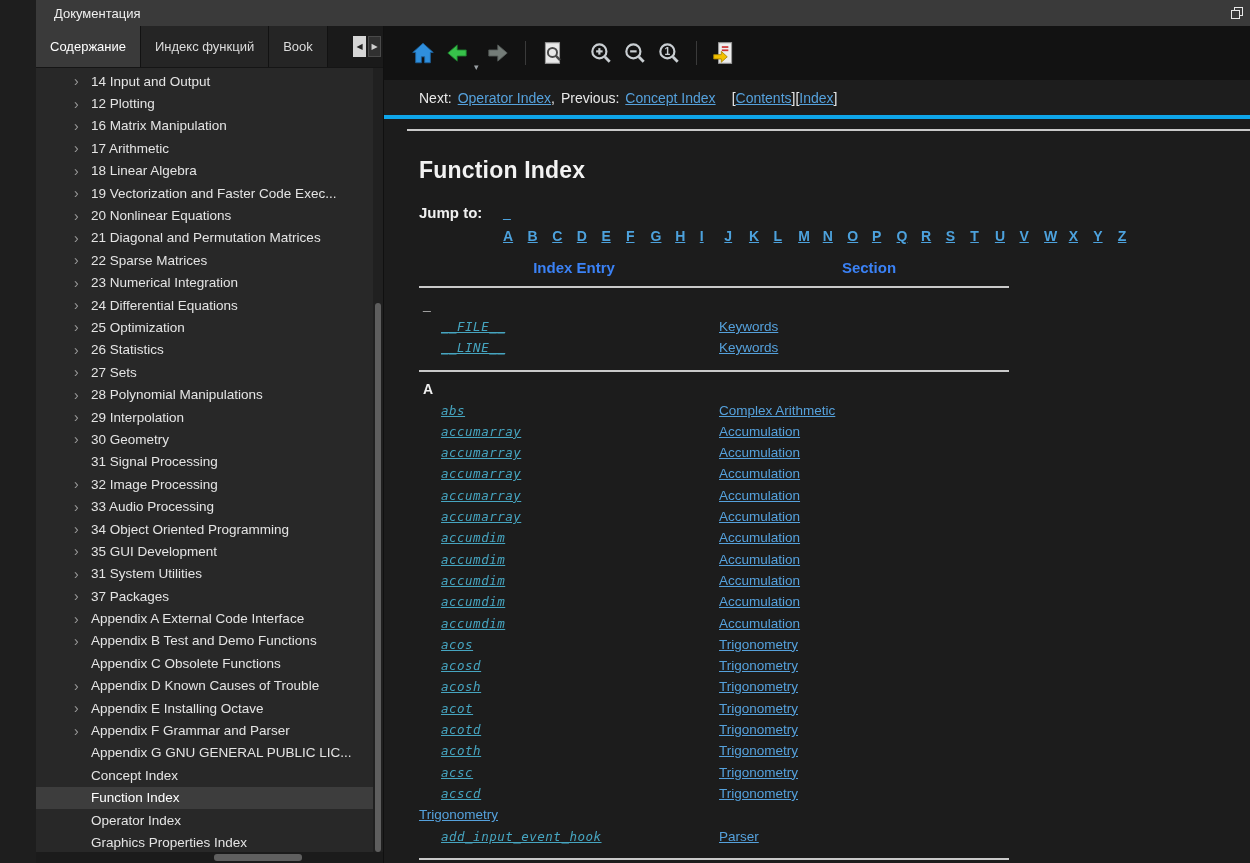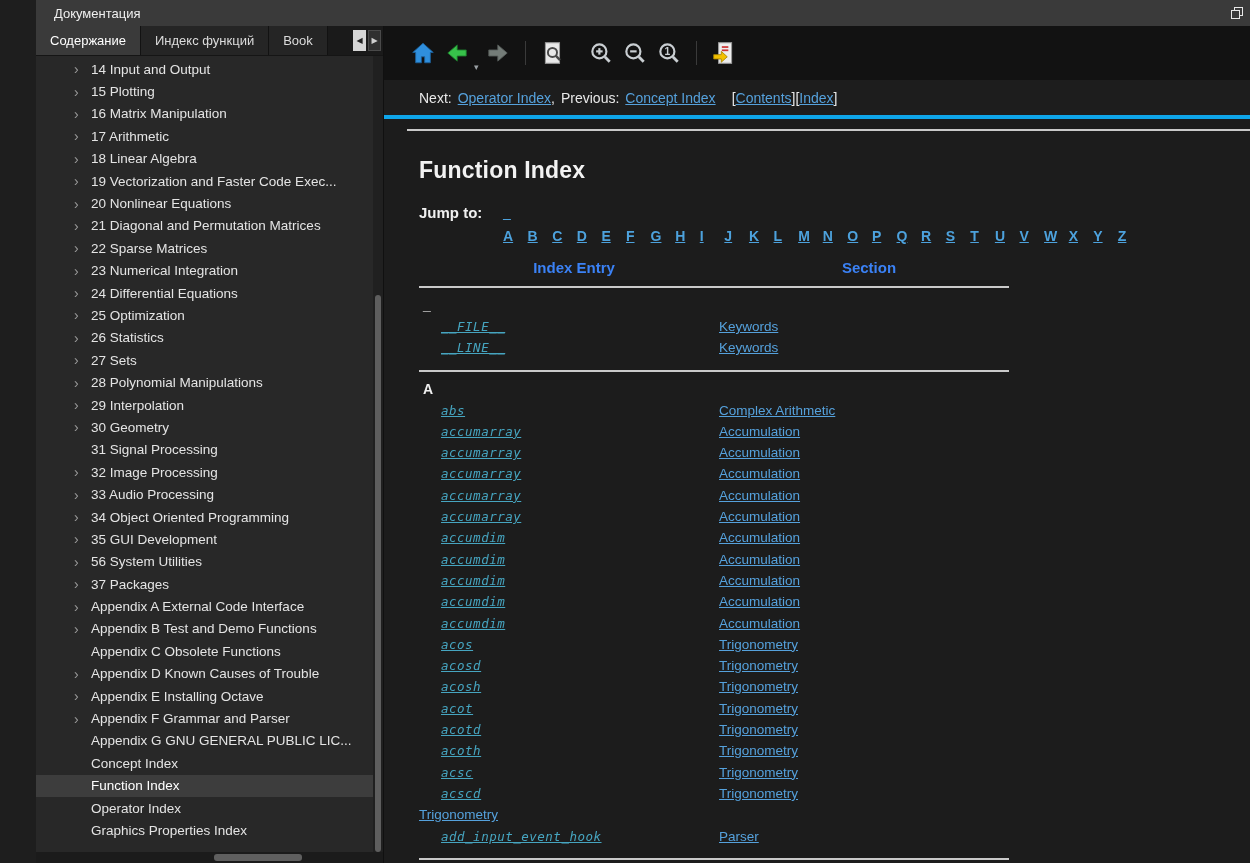--- a/index.html
+++ b/index.html
@@ -14,21 +14,21 @@
   .tb-btns { display:flex; align-items:center; margin-right:4px; }
   .tb-btn { width:30px; height:24px; display:flex; align-items:center; justify-content:center;
             color:#e8e8e8; font-size:13px; cursor:default; }
 
   
   .bodyrow { flex:1; display:flex; min-height:0; }
 
   
   .left { width:348px; flex:0 0 348px; display:flex; flex-direction:column; background:#282828;
           border-right:1px solid #101010; }
-  .tabbar { height:30px; background:#1a1a1a; display:flex; align-items:stretch; flex:0 0 auto;
+  .tabbar { height:42px; background:#1a1a1a; display:flex; align-items:stretch; flex:0 0 auto;
             border-bottom:1px solid #151515; }
   .tab-list { display:flex; flex:1; min-width:0; overflow:hidden; }
   .tab { padding:0 14px; display:flex; align-items:center; font-size:13px; color:#dcdcdc;
          background:#252525; border-right:1px solid #121212; white-space:nowrap; }
   .tab.active { background:#3a3a3a; color:#ffffff; }
   .tab-scrolls { display:flex; align-items:center; gap:2px; padding:0 2px; }
   .tsb { width:13px; height:21px; display:flex; align-items:center; justify-content:center; font-size:8px; }
   .tsb.light { background:#d6d6d6; color:#222; }
   .tsb.dark  { background:#303030; color:#cfcfcf; border:1px solid #4a4a4a; }
 
@@ -121,21 +121,21 @@
         </div>
       </div>
       <div class="tree">
         <div class="tree-items">
             <div class="tree-item">
     <span class="chev">›</span>
     <span class="lbl">14 Input and Output</span>
   </div>
             <div class="tree-item">
     <span class="chev">›</span>
-    <span class="lbl">15 Plotting</span>
+    <span class="lbl">12 Plotting</span>
   </div>
             <div class="tree-item">
     <span class="chev">›</span>
     <span class="lbl">16 Matrix Manipulation</span>
   </div>
             <div class="tree-item">
     <span class="chev">›</span>
     <span class="lbl">17 Arithmetic</span>
   </div>
             <div class="tree-item">
@@ -205,21 +205,21 @@
             <div class="tree-item">
     <span class="chev">›</span>
     <span class="lbl">34 Object Oriented Programming</span>
   </div>
             <div class="tree-item">
     <span class="chev">›</span>
     <span class="lbl">35 GUI Development</span>
   </div>
             <div class="tree-item">
     <span class="chev">›</span>
-    <span class="lbl">56 System Utilities</span>
+    <span class="lbl">31 System Utilities</span>
   </div>
             <div class="tree-item">
     <span class="chev">›</span>
     <span class="lbl">37 Packages</span>
   </div>
             <div class="tree-item">
     <span class="chev">›</span>
     <span class="lbl">Appendix A External Code Interface</span>
   </div>
             <div class="tree-item">

